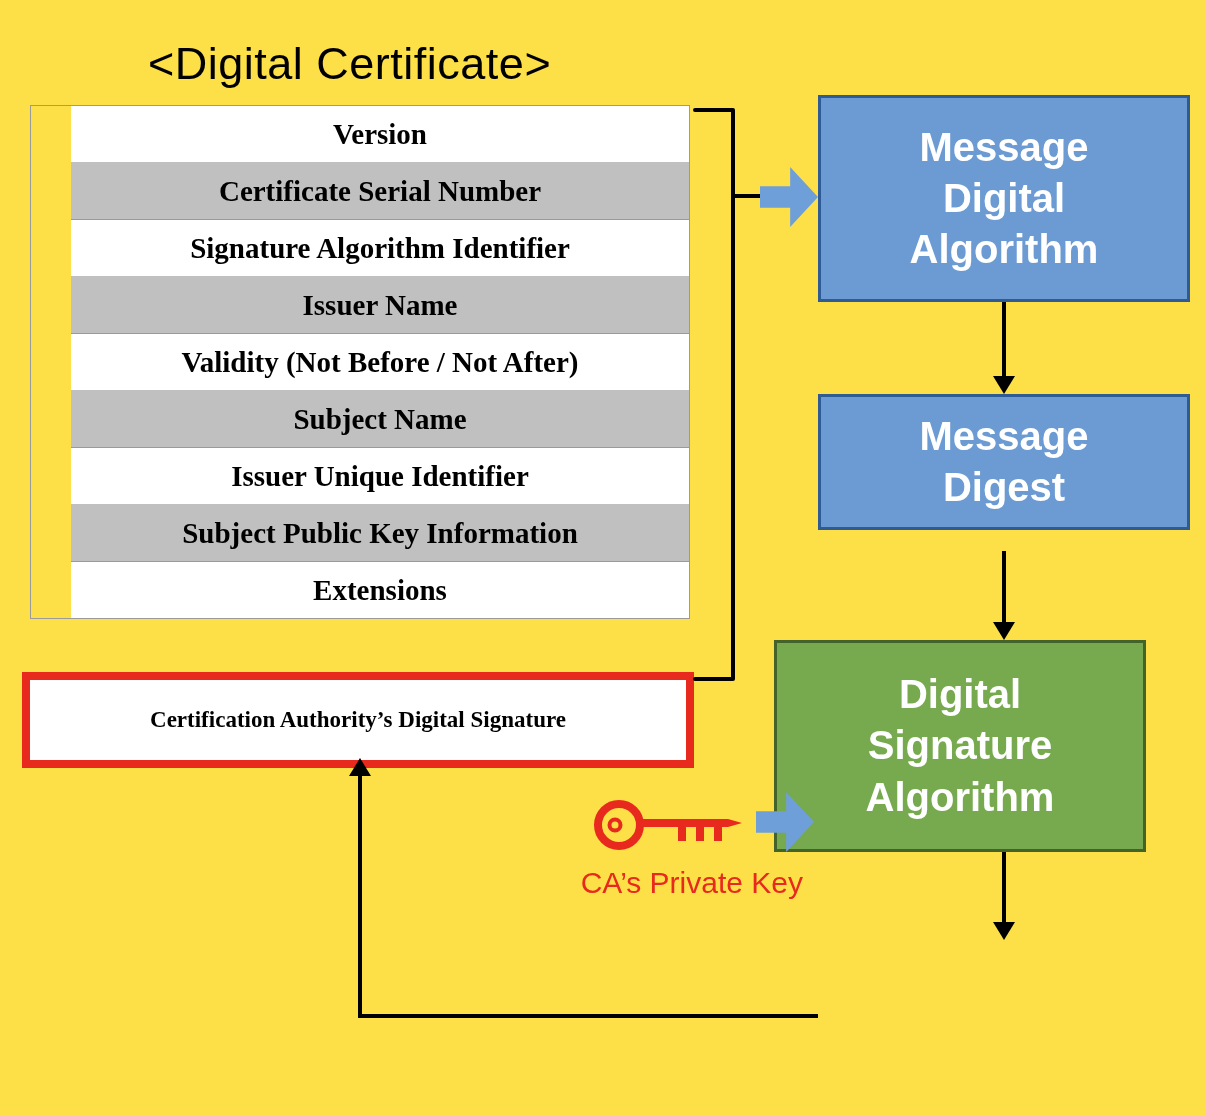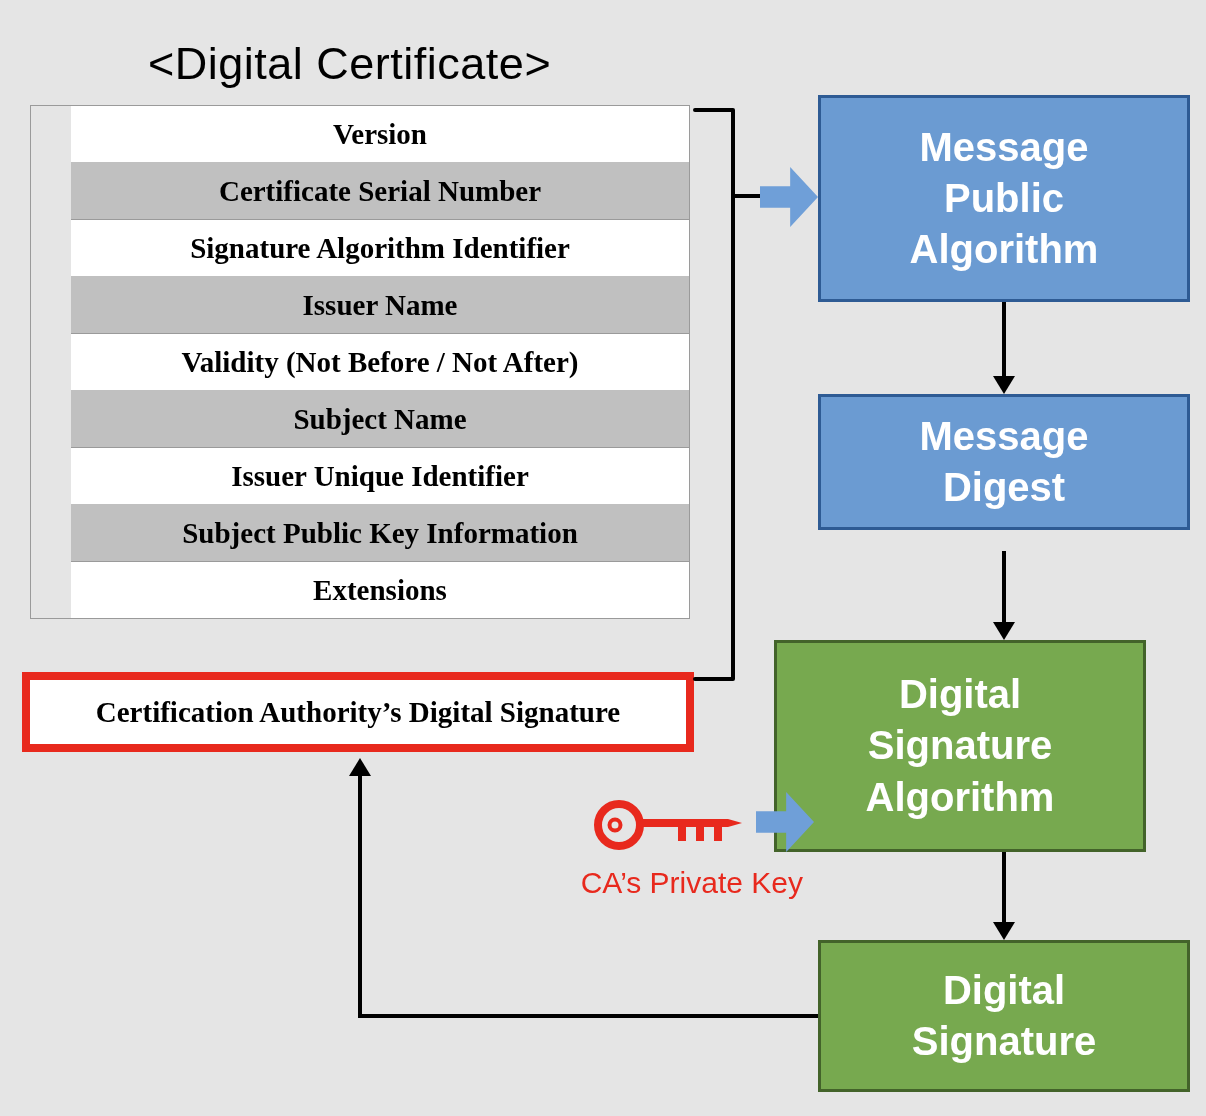--- a/index.html
+++ b/index.html
@@ -1,31 +1,31 @@
 <!DOCTYPE html>
 <html style="--blue-fill: #6B9BD2; --blue-border: #2E5B94; --green-fill: #77A94F; --green-border: #43632A; --gray-row: #C0C0C0; --red: #E8291D; --arrow-blue: #6F9FD8;"><head>
 <meta charset="utf-8">
 <style>
   html,body { margin:0; padding:0; background:#fff; font-family:"Liberation Sans", sans-serif; }
-  .canvas { position:relative; width:1206px; height:1116px; background:#e5e5e5; overflow:hidden; }
+  .canvas { position:relative; width:1206px; height:1116px; background:#fde047; overflow:hidden; }
 
   .title { position:absolute; left:148px; top:38px; font-size:45px; color:#000; letter-spacing:0.5px; }
 
   
   .cert-table { position:absolute; left:30px; top:105px; width:660px; border:1px solid #9a9a9a; box-sizing:border-box;padding-left:40px; }
   .cert-row { height:56px; line-height:56px; text-align:center; background:#fff;
               font-family:"Liberation Serif", serif; font-weight:bold; font-size:29px; color:#000;
               border-top:1px solid #9a9a9a; white-space:nowrap; overflow:hidden; }
   .cert-row:first-child { border-top:none; }
   .cert-row:nth-child(even) { background:var(--gray-row,#C0C0C0); border-color:var(--gray-row,#C0C0C0); }
 
-  .sig-row { position:absolute; left:22px; top:672px; width:672px; height:80px; box-sizing:border-box;
+  .sig-row { position:absolute; left:22px; top:672px; width:672px; height:96px; box-sizing:border-box;
              border:8px solid var(--red,#E8291D); background:#fff;
              display:flex; align-items:center; justify-content:center;
-             font-family:"Liberation Serif", serif; font-weight:bold; font-size:29px; color:#000; white-space:nowrap; }
+             font-family:"Liberation Serif", serif; font-weight:bold; font-size:23px; color:#000; white-space:nowrap; }
 
   
   .flow-box { position:absolute; width:372px; box-sizing:border-box;
               display:flex; align-items:center; justify-content:center; text-align:center;
               color:#fff; font-weight:bold; font-size:40px; line-height:1.28; }
   .flow-box .label { display:block; width:250px; }
   .blue  { background:var(--blue-fill,#6B9BD2); border:3px solid var(--blue-border,#2E5B94); }
   .green { background:var(--green-fill,#77A94F); border:3px solid var(--green-border,#43632A); }
   #box-mda { left:818px; top:95px;  height:207px; }
   #box-md  { left:818px; top:394px; height:136px;text-align:center; }
@@ -73,43 +73,40 @@
     <span>Certification Authority’s Digital Signature</span>
   </div>
 
   <svg class="bracket" width="72" height="578" viewBox="0 0 72 578">
     <path d="M2 3 H40 V572 H2 M40 89 H70" fill="none" stroke="#000" stroke-width="4" stroke-linecap="round" stroke-linejoin="round"></path>
   </svg>
 
   <div class="fat-arrow" style="left:760px; top:167px;"></div>
 
   <div class="flow-box blue" id="box-mda">
-    <span class="label">Message Public Algorithm</span>
+    <span class="label">Message Digital Algorithm</span>
   </div>
 
   <div class="vline" style="left:1002px; top:302px; height:76px;"></div>
   <div class="arrow-down" style="left:993px; top:376px;"></div>
 
   <div class="flow-box blue" id="box-md">
     <span class="label">Message Digest</span>
   </div>
 
   <div class="vline" style="left:1002px; top:551px; height:71px;"></div>
   <div class="arrow-down" style="left:993px; top:622px;"></div>
 
   <div class="flow-box green" id="box-dsa">
     <span class="label">Digital Signature Algorithm</span>
   </div>
 
   <div class="vline" style="left:1002px; top:852px; height:70px;"></div>
   <div class="arrow-down" style="left:993px; top:922px;"></div>
 
-  <div class="flow-box green" id="box-ds">
-    <span class="label">Digital Signature</span>
-  </div>
 
   <svg class="key-icon" width="155" height="80" viewBox="0 0 155 80">
     <circle cx="27" cy="42" r="21" fill="none" stroke="currentColor" stroke-width="8"></circle>
     <circle cx="23" cy="42" r="5.5" fill="none" stroke="currentColor" stroke-width="4"></circle>
     <path d="M48 36 L136 36 L150 40 L136 44 L130 44 L130 58 L122 58 L122 44 L112 44 L112 58 L104 58 L104 44 L94 44 L94 58 L86 58 L86 44 L48 44 Z" fill="currentColor"></path>
   </svg>
   <div class="key-label">CA’s Private Key</div>
   <div class="fat-arrow" style="left:756px; top:792px;"></div>
 
   <div class="hline" style="left:358px; top:1014px; width:460px;"></div>

